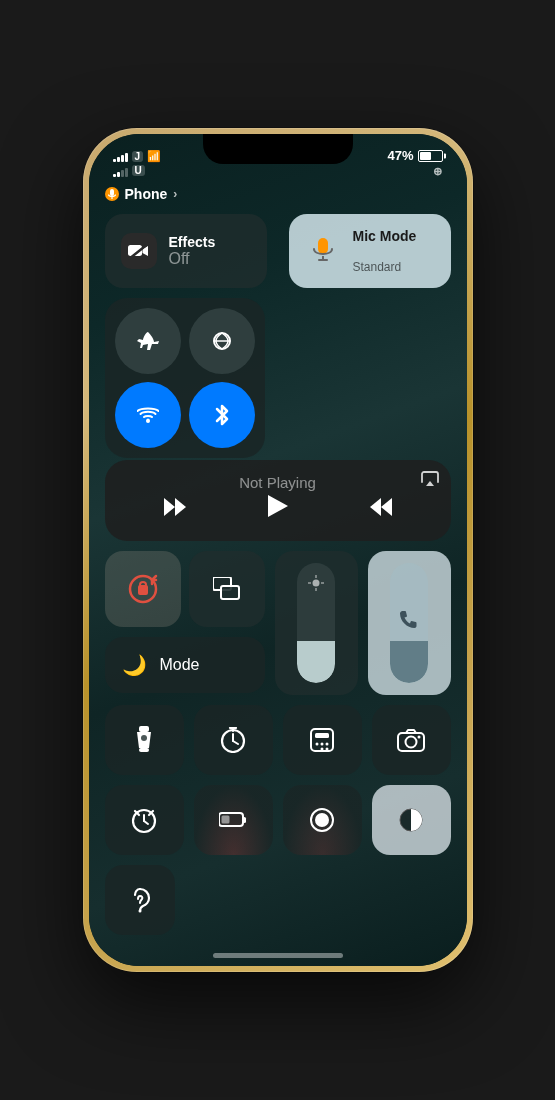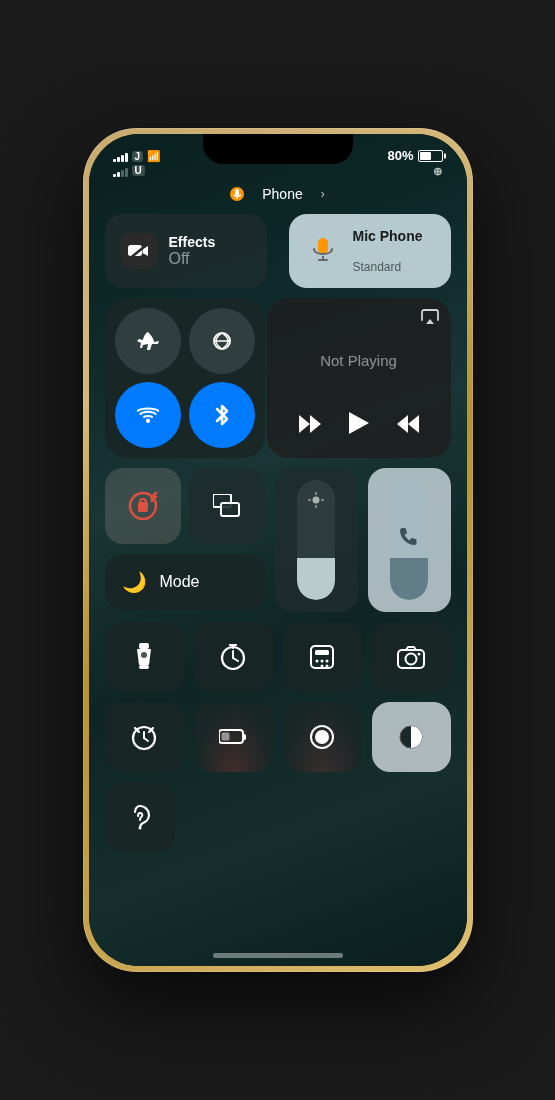--- a/index.html
+++ b/index.html
@@ -133,26 +133,25 @@
       height: 100%;
       width: 56%;
       background: white;
       border-radius: 1px;
     }
 
     
     .active-call-banner {
       display: flex;
       align-items: center;
-      justify-content: center;
-      gap: 18px;
+      gap: 6px;
       padding: 4px 16px;
       color: white;
       font-size: 14px;
-      font-weight: 400;
+      font-weight: 700;
     }
 
     .mic-dot {
       width: 14px;
       height: 14px;
       background: #ff9500;
       border-radius: 50%;
       display: flex;
       align-items: center;
       justify-content: center;
@@ -253,20 +252,21 @@
     .micmode-subtitle {
       color: rgba(0,0,0,0.6);
       font-size: 12px;
       margin-top: 16px;
     }
 
     
     .row-2 {
       display: flex;
       gap: 2px;
+      flex-direction: column;
     }
 
     .network-tile {
       width: 160px;
       height: 160px;
       background: rgba(25, 38, 38, 0.9);
       border-radius: 22px;
       padding: 10px;
       display: grid;
       grid-template-columns: 1fr 1fr;
@@ -555,21 +555,21 @@
               <div class="signal-bar" style="height:5px"></div>
               <div class="signal-bar" style="height:7px;opacity:0.3"></div>
               <div class="signal-bar" style="height:9px;opacity:0.3"></div>
             </div>
             <span style="font-size:10px;background:rgba(255,255,255,0.2);border-radius:3px;padding:0 3px;font-weight:700">U</span>
           </div>
         </div>
 
         <div class="status-right">
           <div class="battery-container">
-            <span>80%</span>
+            <span>47%</span>
             <div class="battery-icon">
               <div class="battery-fill"></div>
             </div>
           </div>
           <div style="font-size:11px;color:rgba(255,255,255,0.7)">⊕</div>
         </div>
       </div>
 
       <div class="active-call-banner">
         <div class="mic-dot">
@@ -603,21 +603,21 @@
           <div class="tile tile-micmode">
             <div class="mic-icon-container">
               <svg width="20" height="26" viewBox="0 0 20 26">
                 <rect x="5" y="0" width="10" height="16" rx="5" fill="#ff9500"></rect>
                 <path d="M1 11 C1 17.5 19 17.5 19 11" stroke="#666" stroke-width="2" fill="none" stroke-linecap="round"></path>
                 <line x1="10" y1="18" x2="10" y2="22" stroke="#666" stroke-width="2"></line>
                 <line x1="6" y1="22" x2="14" y2="22" stroke="#666" stroke-width="2" stroke-linecap="round"></line>
               </svg>
             </div>
             <div class="micmode-text">
-              <span class="micmode-title">Mic Phone</span>
+              <span class="micmode-title">Mic Mode</span>
               <span class="micmode-subtitle">Standard</span>
             </div>
           </div>
         </div>
 
         <div class="row-2">
 
           <div class="network-tile">
             <div class="net-btn net-btn-dark">
               <svg width="22" height="22" viewBox="0 0 22 22">

